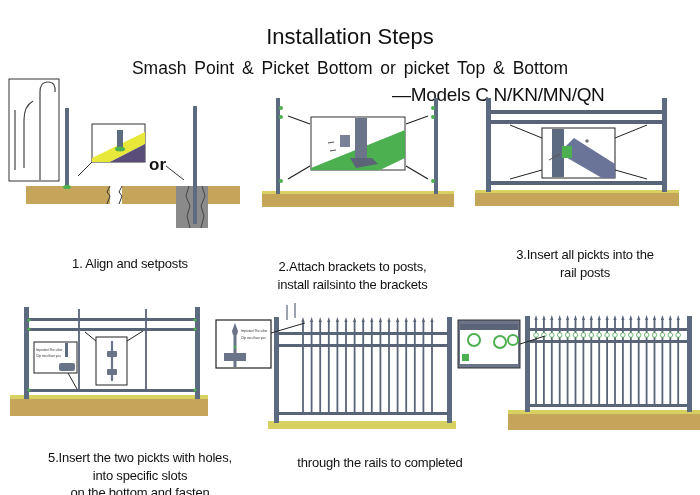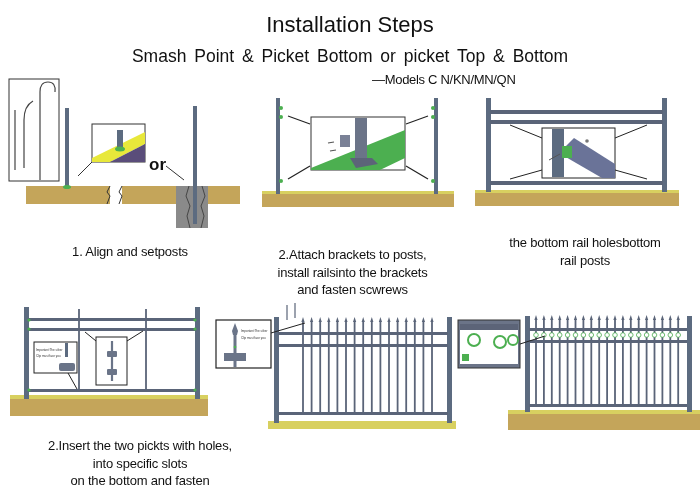--- a/index.html
+++ b/index.html
@@ -1,20 +1,20 @@
 <!DOCTYPE html>
 <html><head>
 <meta charset="utf-8">
 <style>
   html, body { margin:0; padding:0; background:#ffffff; }
   body { width:700px; height:495px; position:relative; overflow:hidden; font-family:"Liberation Sans", sans-serif; color:#111; }
-  .abs { position:absolute; }
+  .abs { position:absolute;margin-top:12px; }
   .title { left:0; width:700px; top:12px; text-align:center; font-size:22px; }
   .subtitle { left:0; width:700px; top:46px; text-align:center; font-size:17.5px; word-spacing:3px; }
-  .models { left:372px; top:72px; font-size:13px; letter-spacing:-0.3px; }
+  .models { left:392px; top:72px; font-size:19px; letter-spacing:-0.3px; }
   .caption { text-align:center; font-size:13px; line-height:17.5px; letter-spacing:-0.2px; }
   svg { position:absolute; overflow:visible; }
   .callout-text { font-size:3px; fill:#333; font-family:"Liberation Sans", sans-serif; }
   .or-label { font-size:17px; font-family:"Liberation Sans", sans-serif; fill:#111; font-weight:bold; }
 </style>
 </head>
 <body>
 
 <div class="abs title">Installation Steps</div>
 <div class="abs subtitle">Smash Point &amp; Picket Bottom or picket Top &amp; Bottom</div>
@@ -257,25 +257,25 @@
   <rect x="12" y="54" width="7" height="7" fill="#4caf50"></rect>
   <line x1="70" y1="44" x2="95" y2="36" stroke="#222" stroke-width="1"></line>
 </svg>
 
 <div class="abs caption" style="left:20px;top:243px;width:220px;">
   <div>1. Align and setposts</div>
 </div>
 <div class="abs caption" style="left:240px;top:246px;width:225px;">
   <div>2.Attach brackets to posts,</div>
   <div>install railsinto the brackets</div>
-  <div>and fasten scwrews</div>
 </div>
 <div class="abs caption" style="left:470px;top:234px;width:230px;">
-  <div>the bottom rail holesbottom</div>
+  <div>3.Insert all pickts into the</div>
   <div>rail posts</div>
 </div>
 <div class="abs caption" style="left:30px;top:437px;width:220px;">
-  <div>2.Insert the two pickts with holes,</div>
+  <div>5.Insert the two pickts with holes,</div>
   <div>into specific slots</div>
   <div>on the bottom and fasten</div>
 </div>
 <div class="abs caption" style="left:265px;top:442px;width:230px;">
+  <div>through the rails to completed</div>
 </div>
 
 </body></html>

